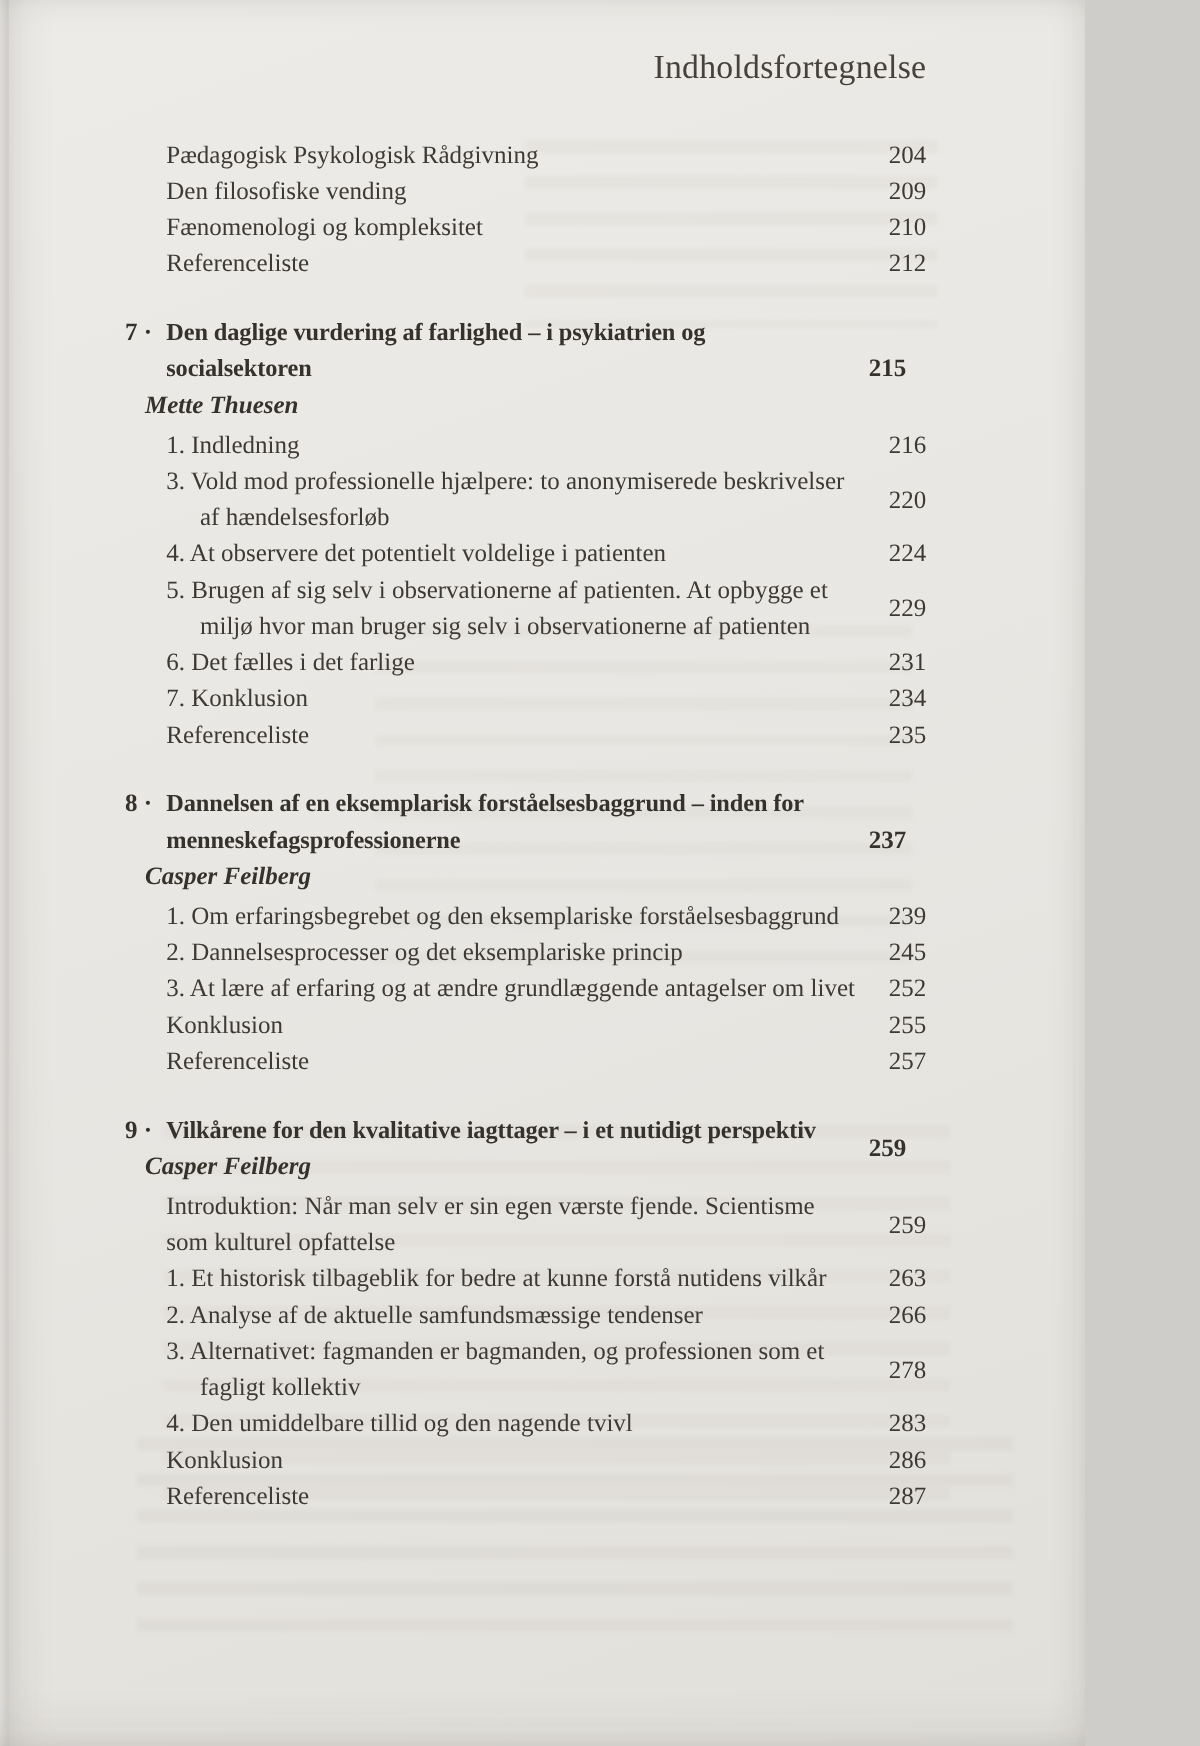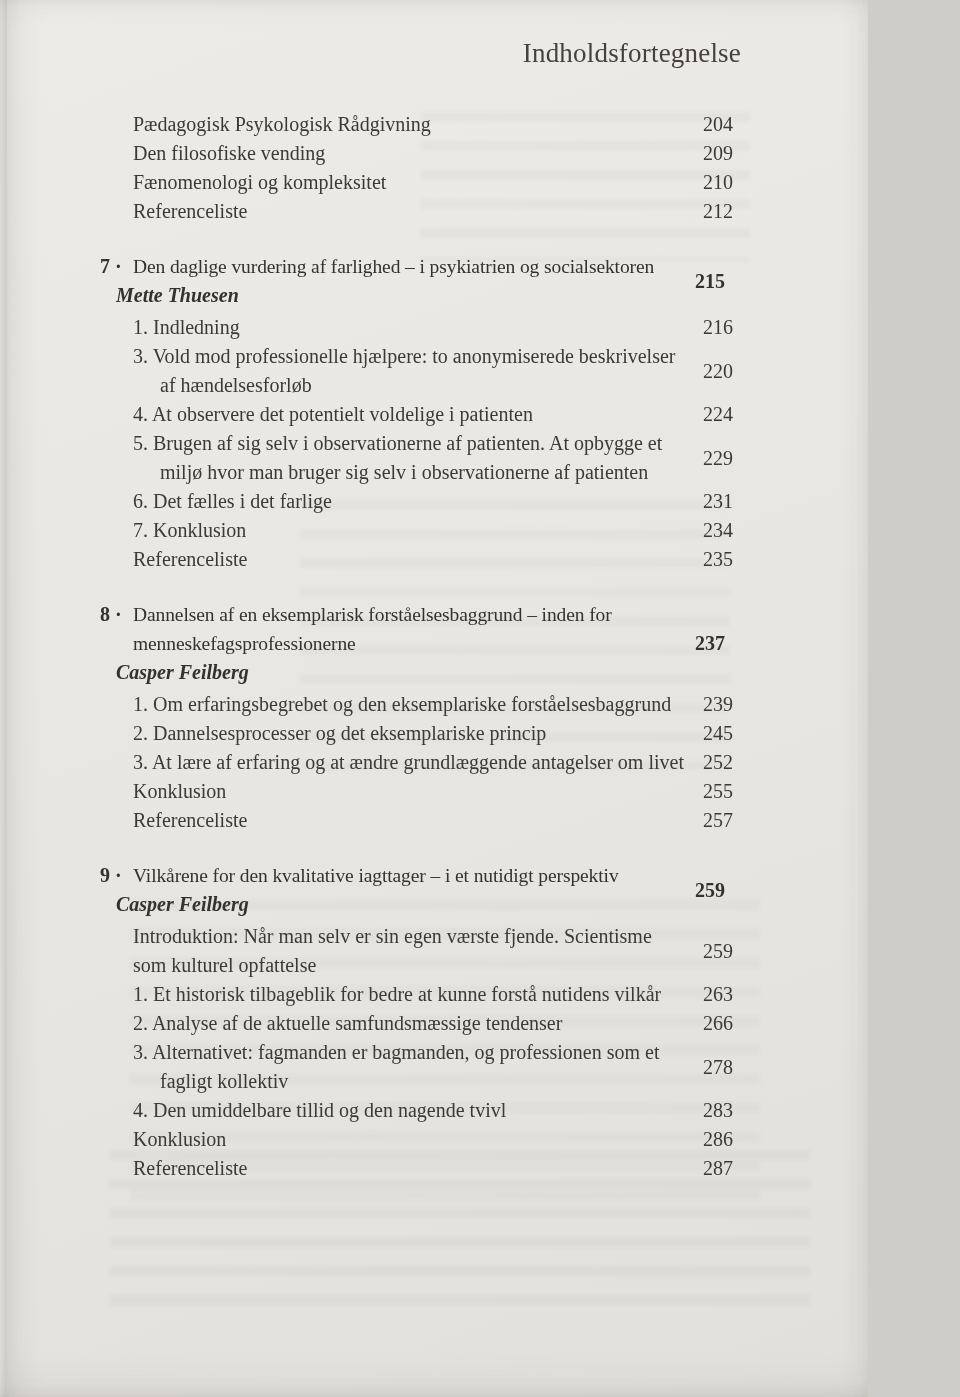--- a/index.html
+++ b/index.html
@@ -77,39 +77,39 @@
   .toc-label {
     flex: 1;
     margin-right: 10px;
   }
   .toc-label.hang {
     padding-left: 27px;
     text-indent: -27px;
   }
   .toc-page {
     min-width: 46px;
-    text-align: center;
+    text-align: right;
     align-self: center;
     white-space: nowrap;
   }
 
   .chap-head {
     display: flex;
     align-items: center;
   }
   .chap-main { flex: 1; margin-right: 10px; }
   .chap-title-row { display: flex; }
   .chap-num {
     flex: 0 0 33px;
     font-weight: bold;
     color: #35312b;
   }
   .chap-title {
     flex: 1;
-    font-weight: normal;
+    font-weight: bold;
     font-size: 19.5px;
     letter-spacing: -0.1px;
     color: #35312b;
   }
   .chap-author {
     margin-left: 16px;
     font-weight: bold;
     font-style: italic;
     color: #35312b;
   }

